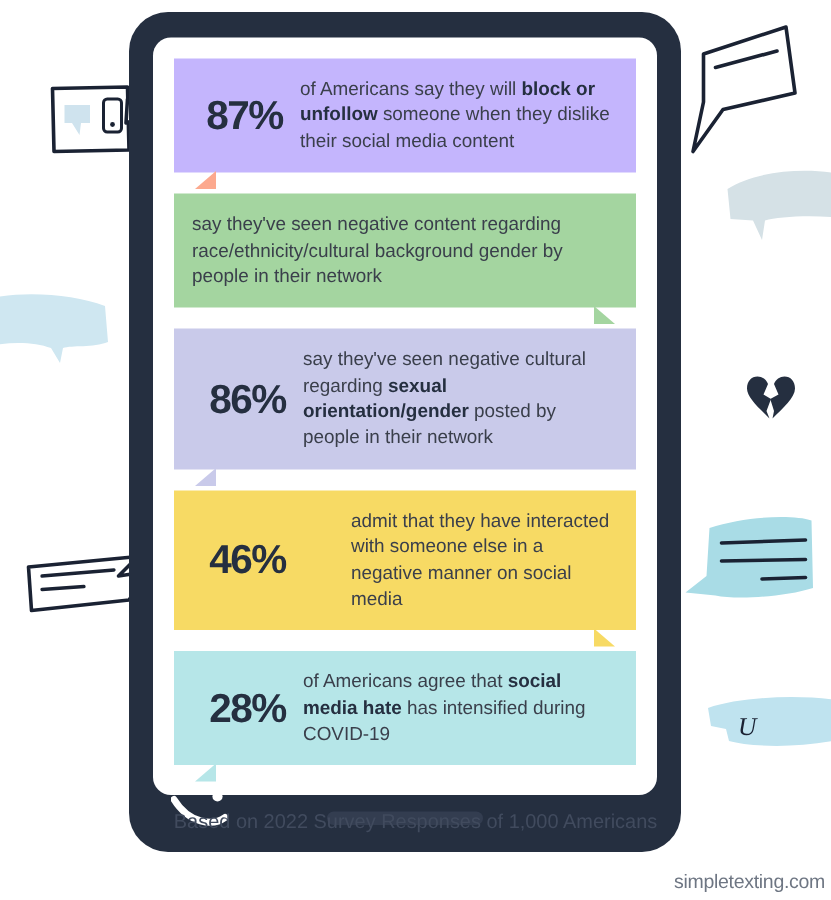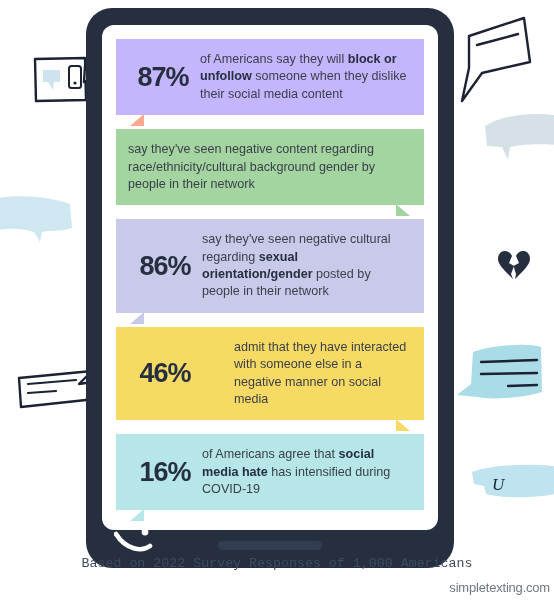--- a/index.html
+++ b/index.html
@@ -78,25 +78,24 @@
     width:104px;height:9px;
     border-radius:5px;
     background:#333D50;
   }
   #swoosh{position:absolute;left:28px;bottom:12px;}
 
   
   #caption{
     position:absolute;
     left:0;right:0;
-    top:556px;
+    top:540px;
     text-align:center;
     font-size:13.3px;
     color:#414B5E;
-    font-family:Liberation Mono, monospace;
   }
   #watermark{
     position:absolute;
     right:4px;top:580px;
     font-size:13px;
     color:#6E7683;
     letter-spacing:-0.2px;
   }
 </style>
 </head>
@@ -195,21 +194,21 @@
 
         <div class="card tail-right" style="background:#F7DA64;gap:32px;">
           <div class="pct">46%</div>
           <div class="body">
             <span>admit that they have interacted with someone else in a negative manner on social media</span>
           </div>
           <div class="tail" style="border-left:14px solid #F7DA64;"></div>
         </div>
 
         <div class="card tail-left" style="background:#B6E6E8;">
-          <div class="pct">16%</div>
+          <div class="pct">28%</div>
           <div class="body">
             <span>of Americans agree that </span><b>social media hate</b><span> has intensified during COVID-19</span>
           </div>
           <div class="tail" style="border-right:14px solid #B6E6E8;"></div>
         </div>
 
       </div>
     </div>
 
     <div id="swoosh">

